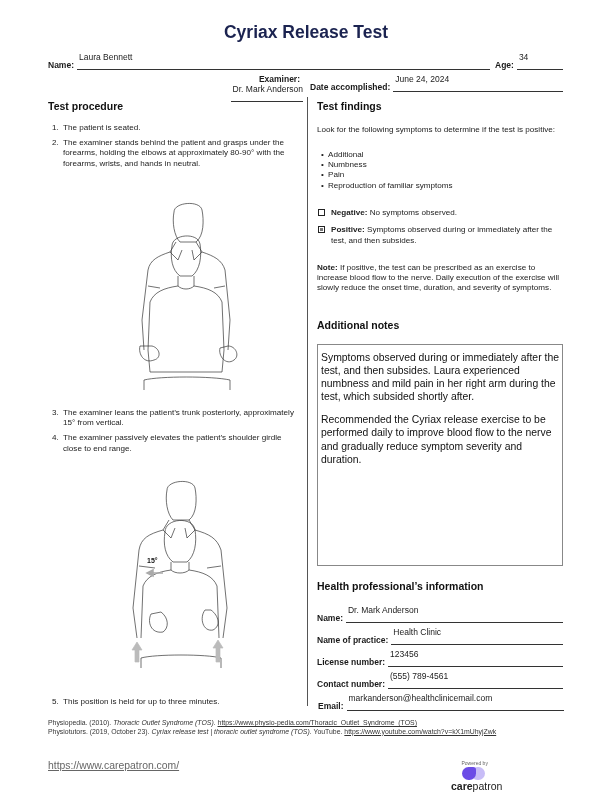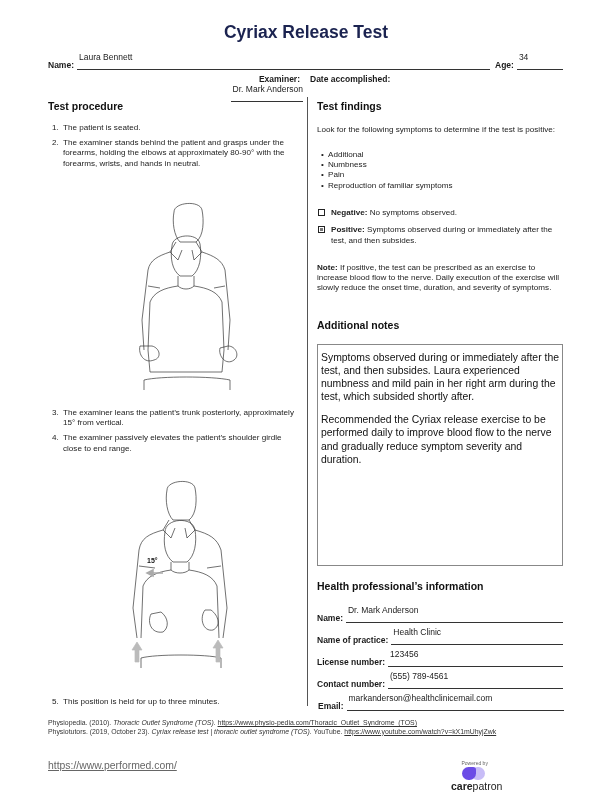--- a/index.html
+++ b/index.html
@@ -81,20 +81,21 @@
 <div class="field-row" style="left:495px; top:52px; width:68px;">
   <span class="field-label">Age:</span>
   <span class="field-value">34</span>
 </div>
 <div class="field-row" style="left:48px; top:74px; width:255px;flex-direction:column;">
   <span class="field-label">Examiner:</span>
   <span class="field-value">Dr. Mark Anderson</span>
 </div>
 <div class="field-row" style="left:310px; top:74px; width:253px;">
   <span class="field-label">Date accomplished:</span>
+  <span class="field-value">June 24, 2024</span>
 </div>
 
 <div class="divider-v"></div>
 
 <div class="section-title" style="left:48px; top:100px;">Test procedure</div>
 
 <ul class="list" style="left:52px; top:123px; width:245px;">
   <li>
     <span class="num">1.</span>
     <span class="txt">The patient is seated.</span>
@@ -232,21 +233,21 @@
 
 <div class="refs">
   <div>
     <span>Physiopedia. (2010). </span><i>Thoracic Outlet Syndrome (TOS).</i><span> </span><a>https://www.physio-pedia.com/Thoracic_Outlet_Syndrome_(TOS)</a>
   </div>
   <div>
     <span>Physiotutors. (2019, October 23). </span><i>Cyriax release test | thoracic outlet syndrome (TOS).</i><span> YouTube. </span><a style="word-break: break-all;">https://www.youtube.com/watch?v=kX1mUhyjZwk</a>
   </div>
 </div>
 
-<a class="footer-link">https://www.performed.com/</a>
+<a class="footer-link">https://www.carepatron.com/</a>
 <div class="powered">
   <span class="powered-text">Powered by</span>
   <span class="cp-logo">
       <span class="b2"></span>
       <span class="b1"></span>
     </span>
   <span class="cp-brand"><b>care</b><span>patron</span></span>
 </div>
 
 </body></html>

